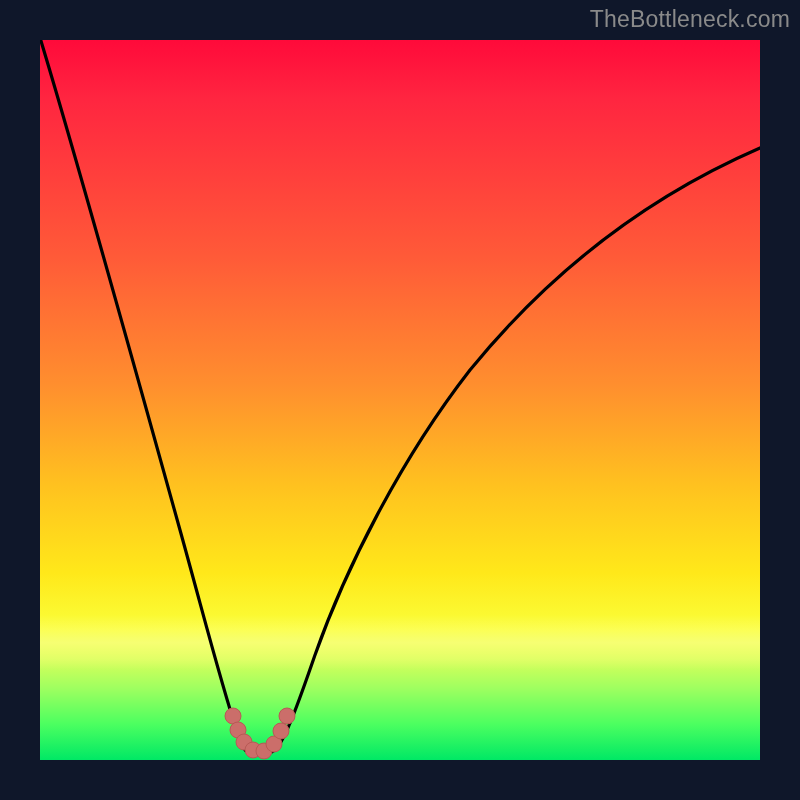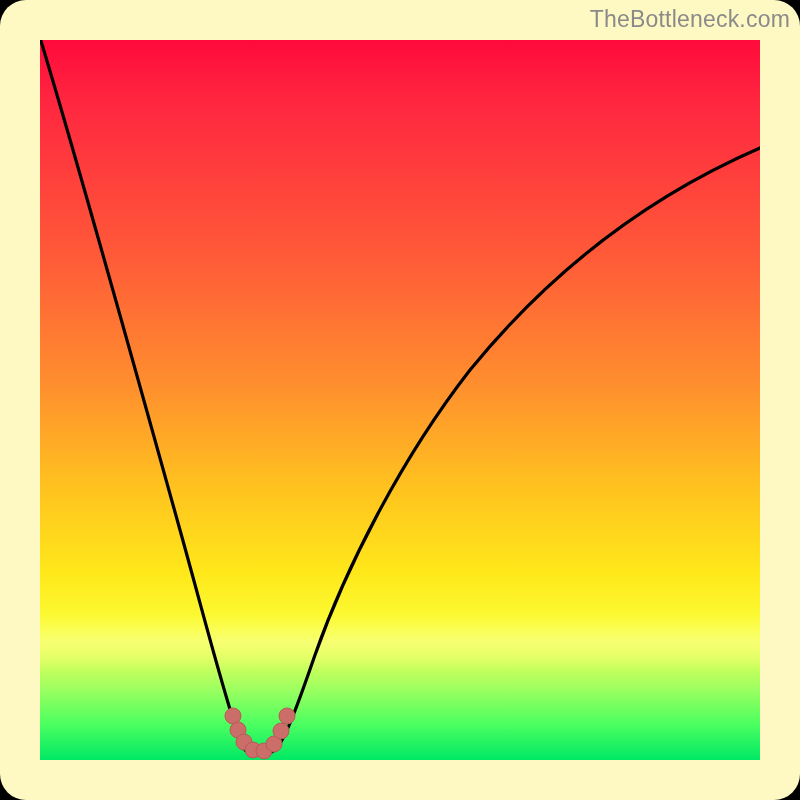--- a/index.html
+++ b/index.html
@@ -8,22 +8,21 @@
     width: 800px;
     height: 800px;
     overflow: hidden;
     background: #000;
     font-family: Arial, Helvetica, sans-serif;
   }
   .stage {
     position: relative;
     width: 800px;
     height: 800px;
-    background: #fef9c3;
-    border-radius: 26px;
+    background: #0f172a;
   }
   .plot-area {
     position: absolute;
     left: 40px;
     top: 40px;
     width: 720px;
     height: 720px;
     
     background: linear-gradient(
       to bottom,

